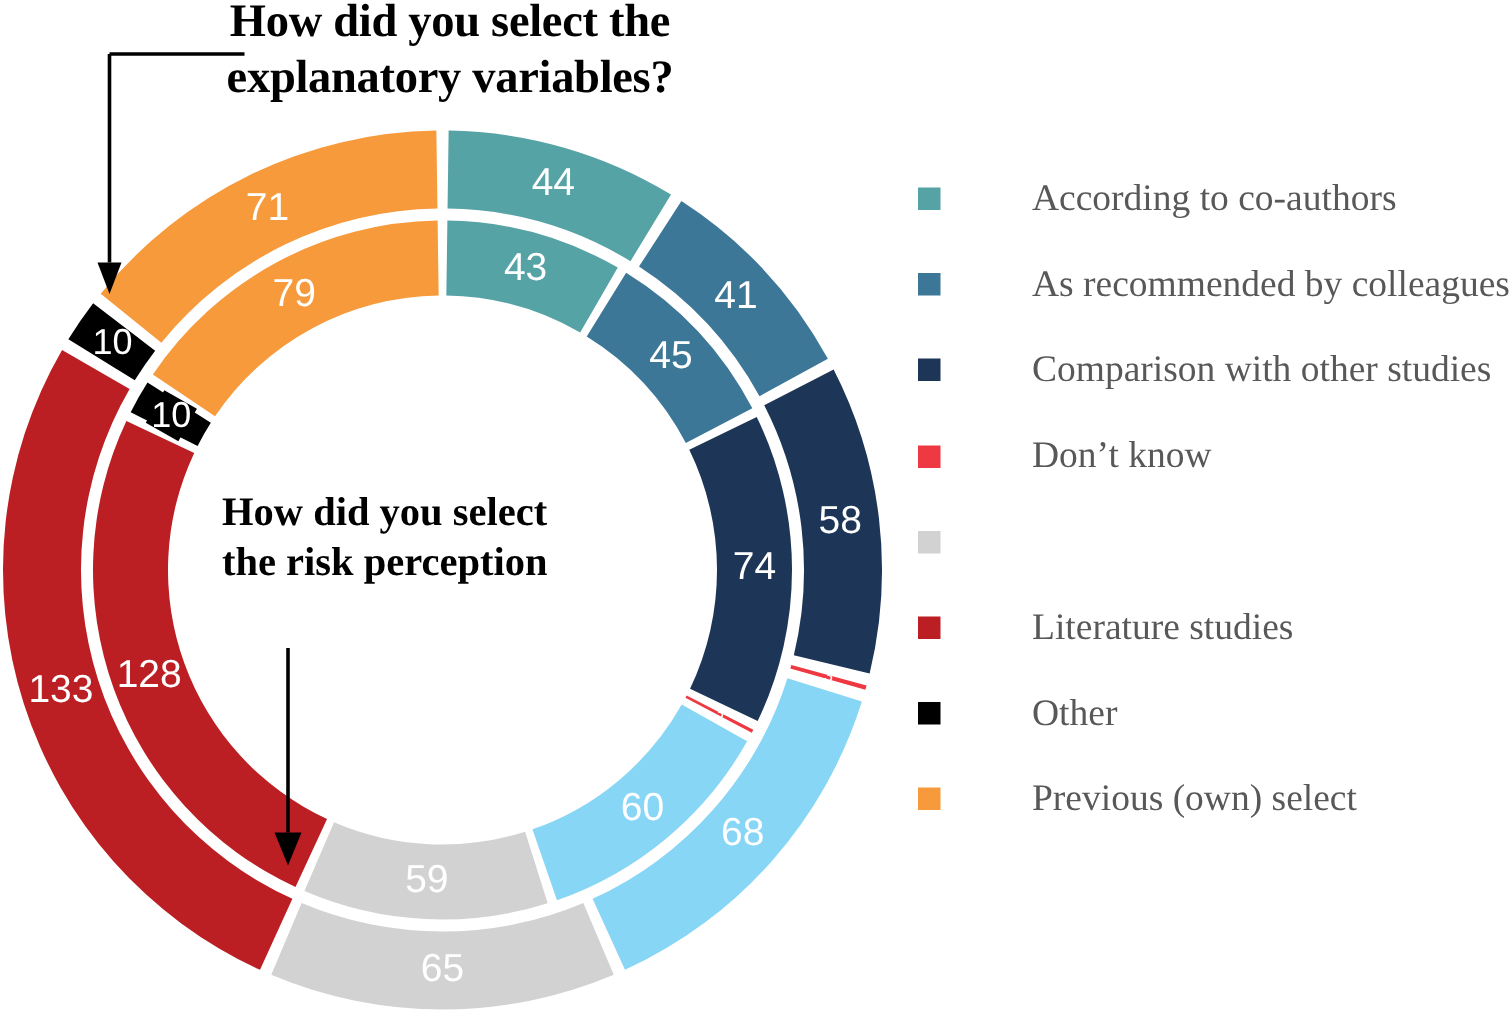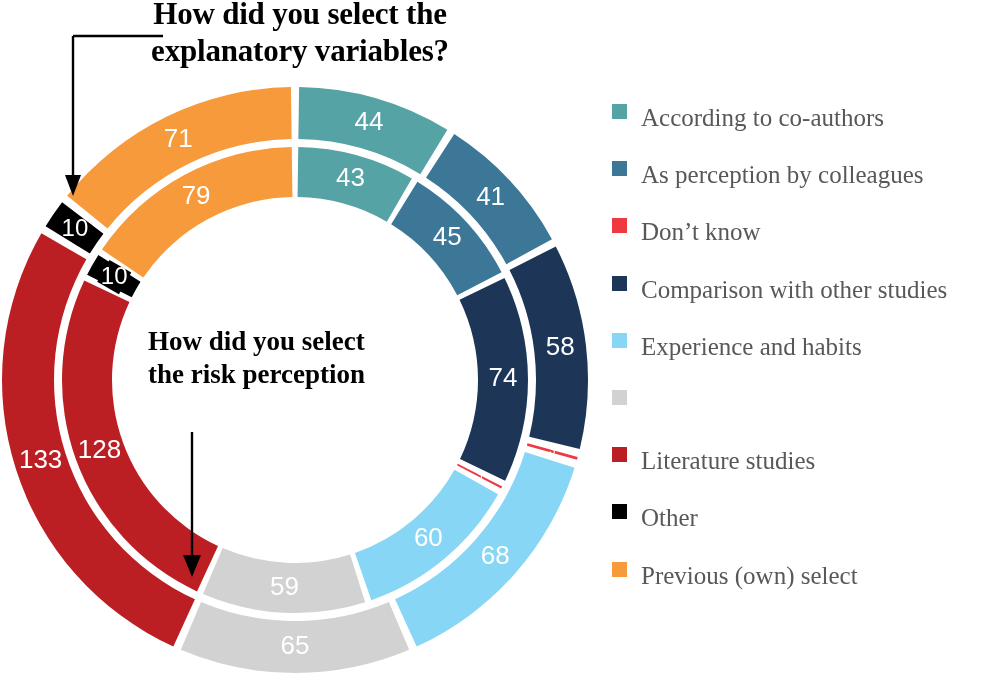--- a/index.html
+++ b/index.html
@@ -55,22 +55,23 @@
     color: #000000;
   }
   .legend {
     position: absolute;
     left: 612px;
     top: 104px;
     width: 394px;
   }
   .legend-item {
     display: flex;
-    align-items: flex-start;
+    align-items: center;
     height: 57.2px;
+    gap: 47px;
   }
   .legend-swatch {
     width: 15px;
     height: 15px;
     flex: 0 0 auto;
     margin-right: 14px;
   }
   .legend-label {
     font-family: "Liberation Serif", "DejaVu Serif", serif;
     font-size: 25px;
@@ -166,35 +167,31 @@
     <div>the risk perception</div>
   </div>
 
   <div class="legend" id="legend">
       <div class="legend-item">
         <span class="legend-swatch" style="background: rgb(86, 163, 166);"></span>
         <span class="legend-label">According to co-authors</span>
       </div>
       <div class="legend-item">
         <span class="legend-swatch" style="background: rgb(60, 119, 151);"></span>
-        <span class="legend-label">As perception by colleagues</span>
+        <span class="legend-label">As recommended by colleagues</span>
+      </div>
+      <div class="legend-item">
+        <span class="legend-swatch" style="background: rgb(29, 53, 87);"></span>
+        <span class="legend-label">Comparison with other studies</span>
       </div>
       <div class="legend-item">
         <span class="legend-swatch" style="background: rgb(238, 56, 66);"></span>
         <span class="legend-label">Don’t know</span>
       </div>
       <div class="legend-item">
-        <span class="legend-swatch" style="background: rgb(29, 53, 87);"></span>
-        <span class="legend-label">Comparison with other studies</span>
-      </div>
-      <div class="legend-item">
-        <span class="legend-swatch" style="background: rgb(135, 214, 245);"></span>
-        <span class="legend-label">Experience and habits</span>
-      </div>
-      <div class="legend-item">
         <span class="legend-swatch" style="background: rgb(210, 210, 210);"></span>
       </div>
       <div class="legend-item">
         <span class="legend-swatch" style="background: rgb(188, 31, 35);"></span>
         <span class="legend-label">Literature studies</span>
       </div>
       <div class="legend-item">
         <span class="legend-swatch" style="background: rgb(0, 0, 0);"></span>
         <span class="legend-label">Other</span>
       </div>

